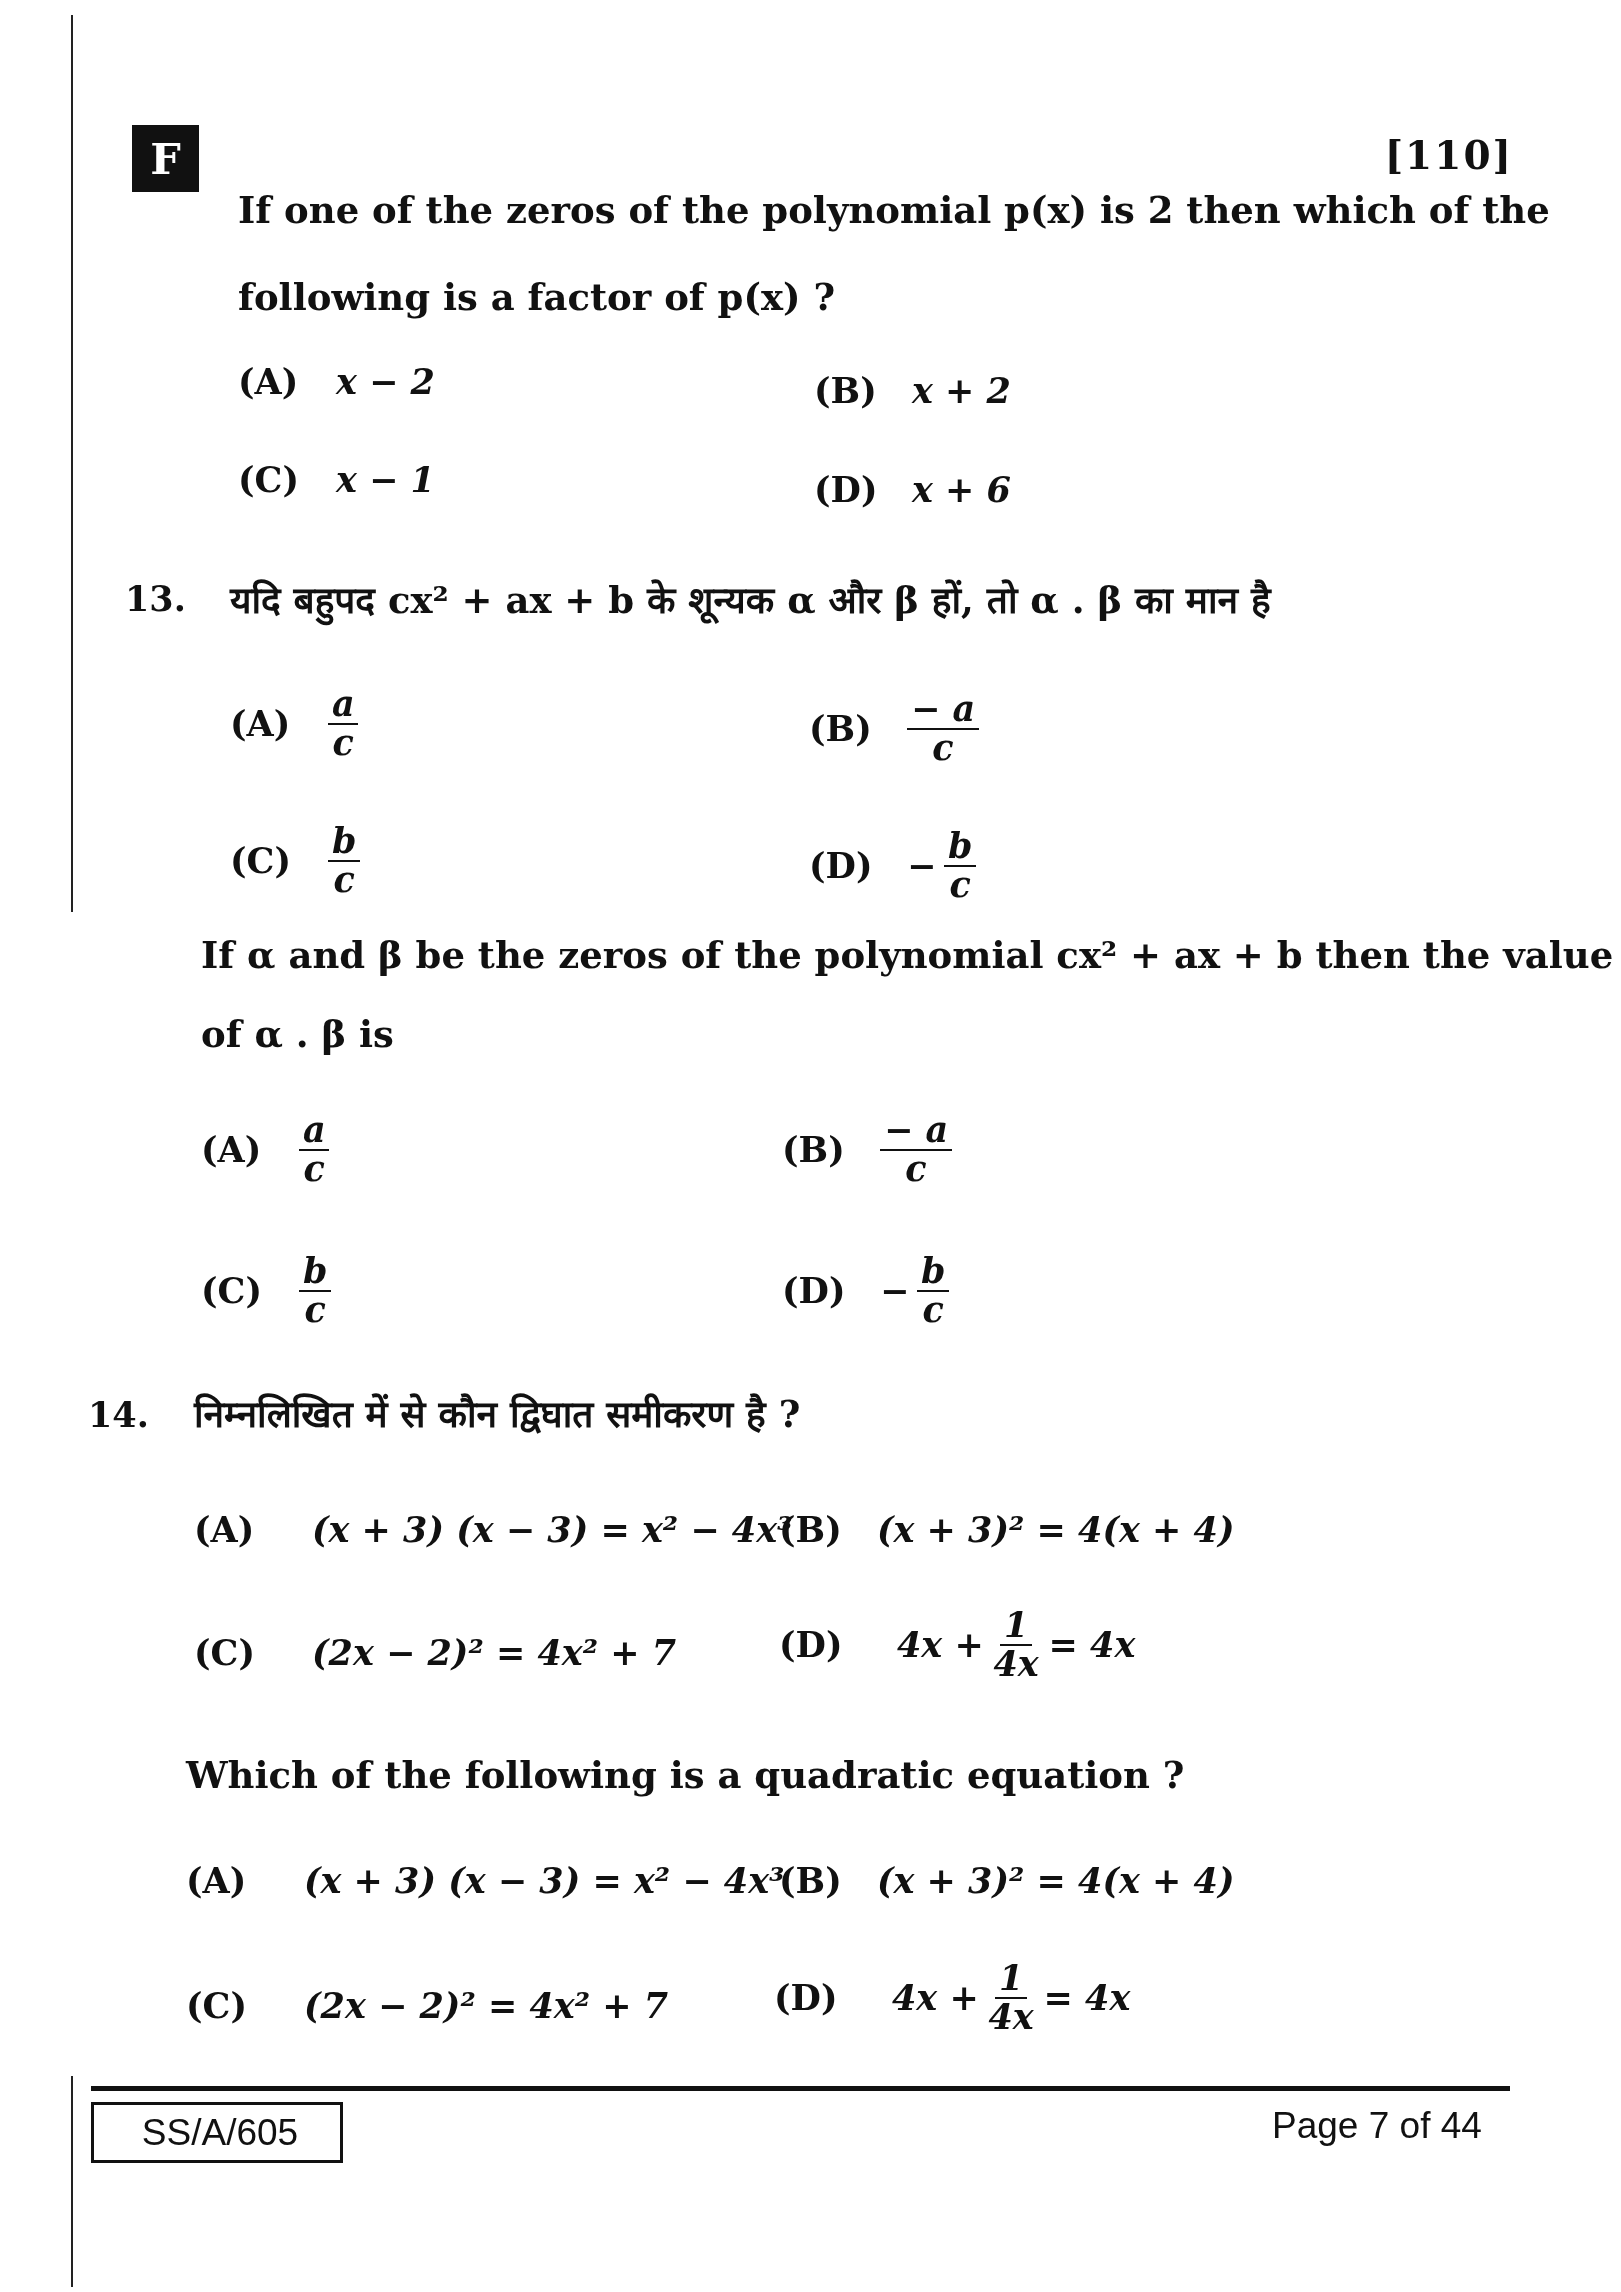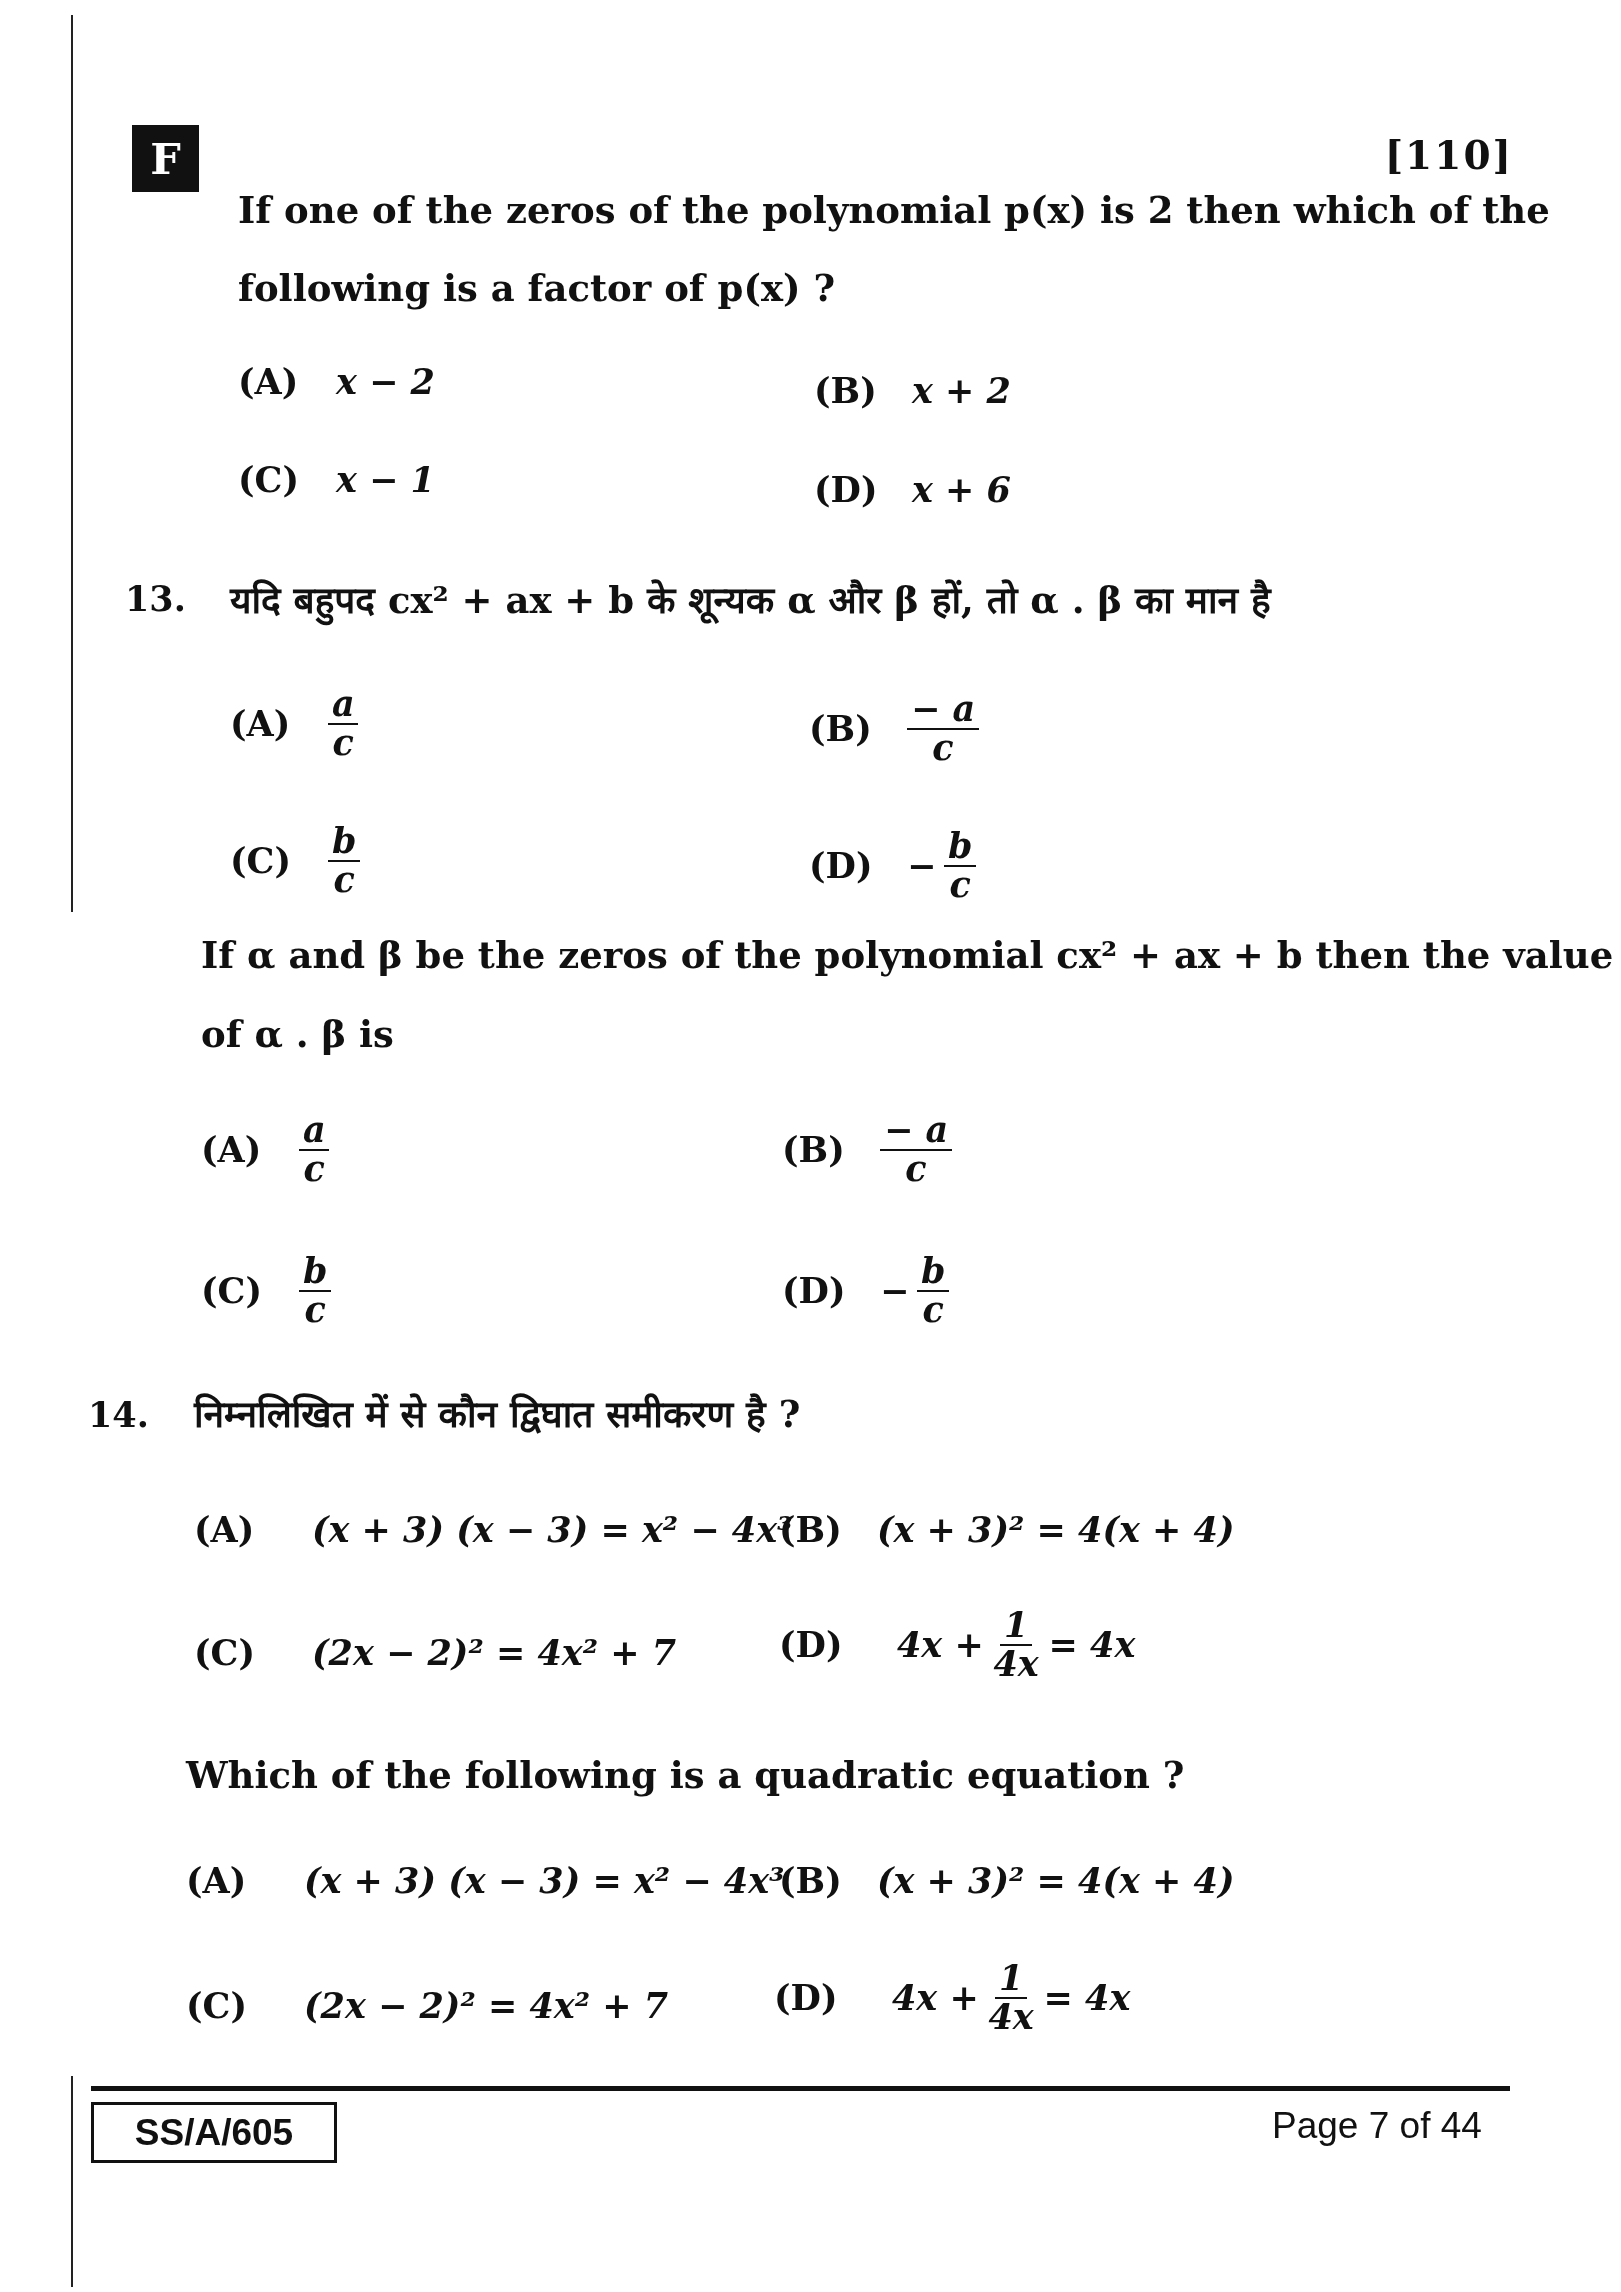--- a/index.html
+++ b/index.html
@@ -19,36 +19,36 @@
   .qnum { position: absolute; font-size: 35px; font-weight: bold; }
   .opt { position: absolute; font-size: 35px; font-weight: bold; white-space: nowrap; display: flex; align-items: center; }
   .opt .lbl { display: inline-block; width: 98px; }
   .math { font-family: "DejaVu Serif", serif; font-style: italic; }
   .frac { display: inline-flex; flex-direction: column; align-items: center; line-height: 1.05; font-style: italic; }
   .frac .num { border-bottom: 2.9px solid #111; padding: 0 3.9px; }
   .frac .den { padding: 0 3.9px; }
   .hline { position: absolute; left: 91px; top: 2086px; width: 1419px; height: 4.9px; background: #111; }
   .codebox {
     position: absolute; left: 91px; top: 2102px; width: 240px; height: 55px;
-    border: 3.9px solid #111; font-family: "Liberation Sans", sans-serif; font-weight: bold;
-    font-size: 37px; display: flex; align-items: center; justify-content: center;
+    border: 3.9px solid #111; font-family: "Liberation Sans", sans-serif; font-weight: normal;
+    font-size: 37px; display: flex; align-items: center; justify-content: center; padding-left: 6px;
   }
   .pageno { position: absolute; left: 1272px; top: 2105px; font-size: 37px; font-weight: normal; font-family: "Liberation Sans", sans-serif; }
 </style>
 </head>
 <body>
 
 <div class="vline" style="left:71px; top:14.7px; height:897px;"></div>
 <div class="vline" style="left:71px; top:2076px; height:211px;"></div>
 
 <div class="badge">F</div>
 <div class="qcode">[110]</div>
 
 <div class="qtext" style="left:238px; top:188px;text-align:right;">If one of the zeros of the polynomial p(x) is 2 then which of the</div>
-<div class="qtext" style="left:238px; top:266px;">following is a factor of p(x) ?</div>
+<div class="qtext" style="left:238px; top:275px;">following is a factor of p(x) ?</div>
 <div class="opt" style="left:238px; top:361px;">
   <span class="lbl">(A)</span>
   <span class="math">x − 2</span>
 </div>
 <div class="opt" style="left:814px; top:370px;">
   <span class="lbl">(B)</span>
   <span class="math">x + 2</span>
 </div>
 <div class="opt" style="left:238px; top:459px;">
   <span class="lbl">(C)</span>

